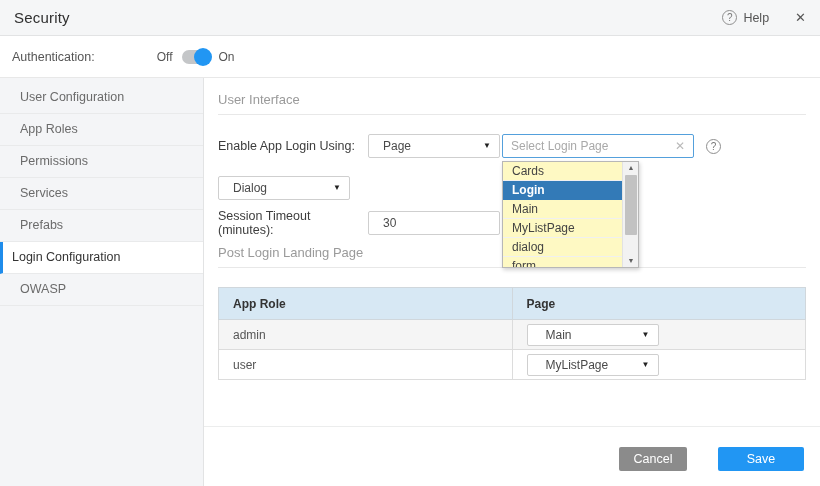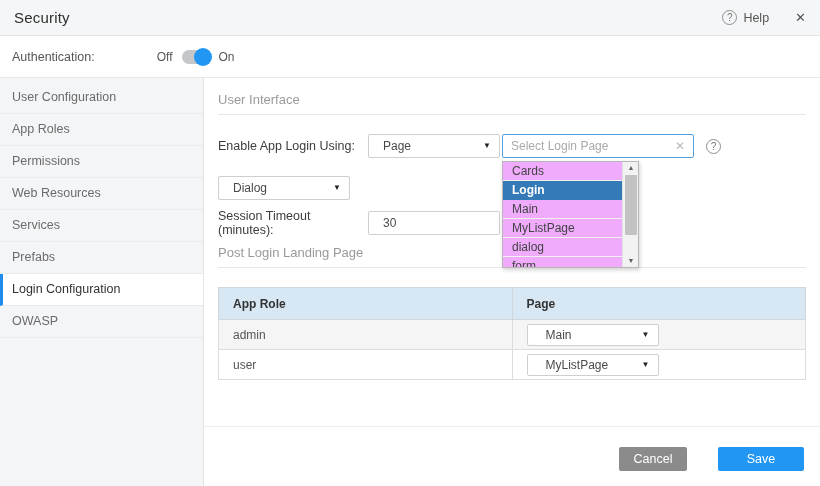--- a/index.html
+++ b/index.html
@@ -24,21 +24,21 @@
   .authbar .off { margin-left: 62px; }
   .authbar .on { margin-left: 9px; }
   .toggle { position: relative; width: 28px; height: 14px; background: #c4c6c8; border-radius: 8px;
             margin-left: 9px; cursor: pointer; }
   .toggle .knob { position: absolute; right: -2px; top: -2px; width: 18px; height: 18px;
                   border-radius: 50%; background: #2196f3; }
 
   
   .bodywrap { display: flex; height: 408px; }
   .sidebar { width: 204px; background: #f4f5f7; border-right: 1px solid #e2e3e4; padding-top: 4px; }
-  .nav-item { height: 32px; line-height: 31px; padding-left: 12px; font-size: 12.5px; color: #6b6b6b;
+  .nav-item { height: 32px; line-height: 31px; padding-left: 20px; font-size: 12.5px; color: #6b6b6b;
               border-bottom: 1px solid #e9eaeb; cursor: pointer; background: #f4f5f7; }
   .nav-item.active { background: #fff; color: #333; border-left: 3px solid #1f8ceb; padding-left: 9px; }
 
   main { position: relative; flex: 1; padding: 0 14px; }
   .section-h { font-size: 13px; color: #9a9a9a; padding-bottom: 7px; border-bottom: 1px solid #e8e8e8; }
   .h-ui { margin-top: 14px; }
   .h-pl { margin-top: 10px; }
 
   .frow { display: flex; align-items: center; height: 24px; }
   .r1 { margin-top: 19px; } .r2 { margin-top: 18px; } .r3 { margin-top: 11px; }
@@ -54,21 +54,21 @@
                     font-family: "Liberation Sans", sans-serif; background: transparent; }
   .combobox input::placeholder { color: #a9a9a9; }
   .clear-x { font-size: 12px; color: #b9b9b9; padding: 0 8px; cursor: pointer; }
   .field-help { margin-left: 12px; }
 
   
   .dd-panel { position: absolute; left: 502px; top: 161px; width: 137px; height: 107px; background: #fff;
               border: 1px solid #b7b7b7; box-shadow: 1px 2px 4px rgba(0,0,0,.18); overflow: hidden; z-index: 20; }
   .dd-list { width: 120px; }
   .dd-item { height: 19px; line-height: 18px; padding-left: 9px; font-size: 12px; color: #444;
-             border-bottom: 1px solid #f0f0f0; cursor: pointer; background: #f0abfc; }
+             border-bottom: 1px solid #f0f0f0; cursor: pointer; background: #fef9c3; }
   .dd-item.selected { background: #337ab7; color: #fff; font-weight: bold; border-bottom-color: #337ab7; }
   .dd-scrollbar { position: absolute; top: 0; right: 0; width: 16px; height: 105px; background: #f2f2f2;
                   border-left: 1px solid #e2e2e2; }
   .dd-arrow { position: absolute; left: 0; width: 16px; height: 12px; text-align: center; font-size: 7px;
               color: #606060; line-height: 12px; cursor: pointer; }
   .dd-arrow.up { top: 0; } .dd-arrow.down { bottom: 0; }
   .dd-thumb { position: absolute; left: 2px; top: 13px; width: 12px; height: 60px; background: #c2c2c2;
               border-radius: 1px; cursor: grab; }
 
   
@@ -111,21 +111,20 @@
     </span>
     <span class="onoff on">On</span>
   </div>
 
   <div class="bodywrap">
 
     <nav class="sidebar">
       <div class="nav-item">User Configuration</div>
       <div class="nav-item">App Roles</div>
       <div class="nav-item">Permissions</div>
-      <div class="nav-item">Web Resources</div>
       <div class="nav-item">Services</div>
       <div class="nav-item">Prefabs</div>
       <div class="nav-item active">Login Configuration</div>
       <div class="nav-item">OWASP</div>
     </nav>
 
     <main>
       <div class="section-h h-ui">User Interface</div>
 
       <div class="frow r1">

